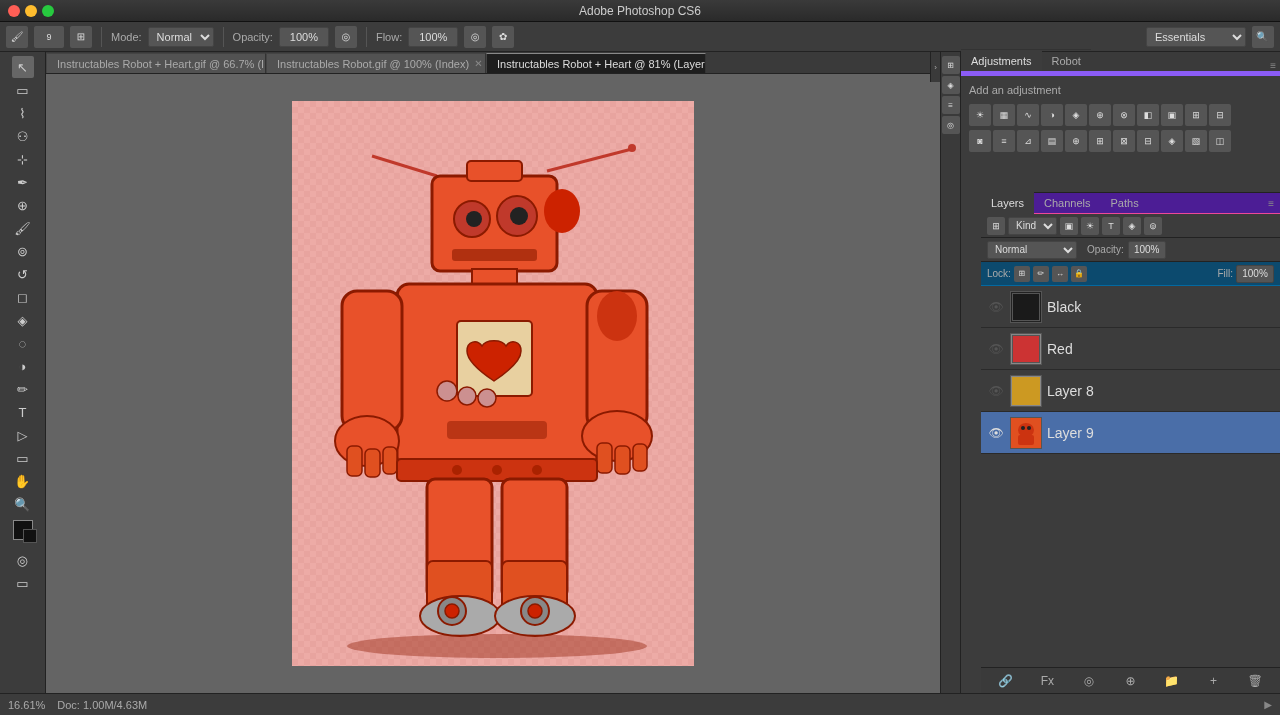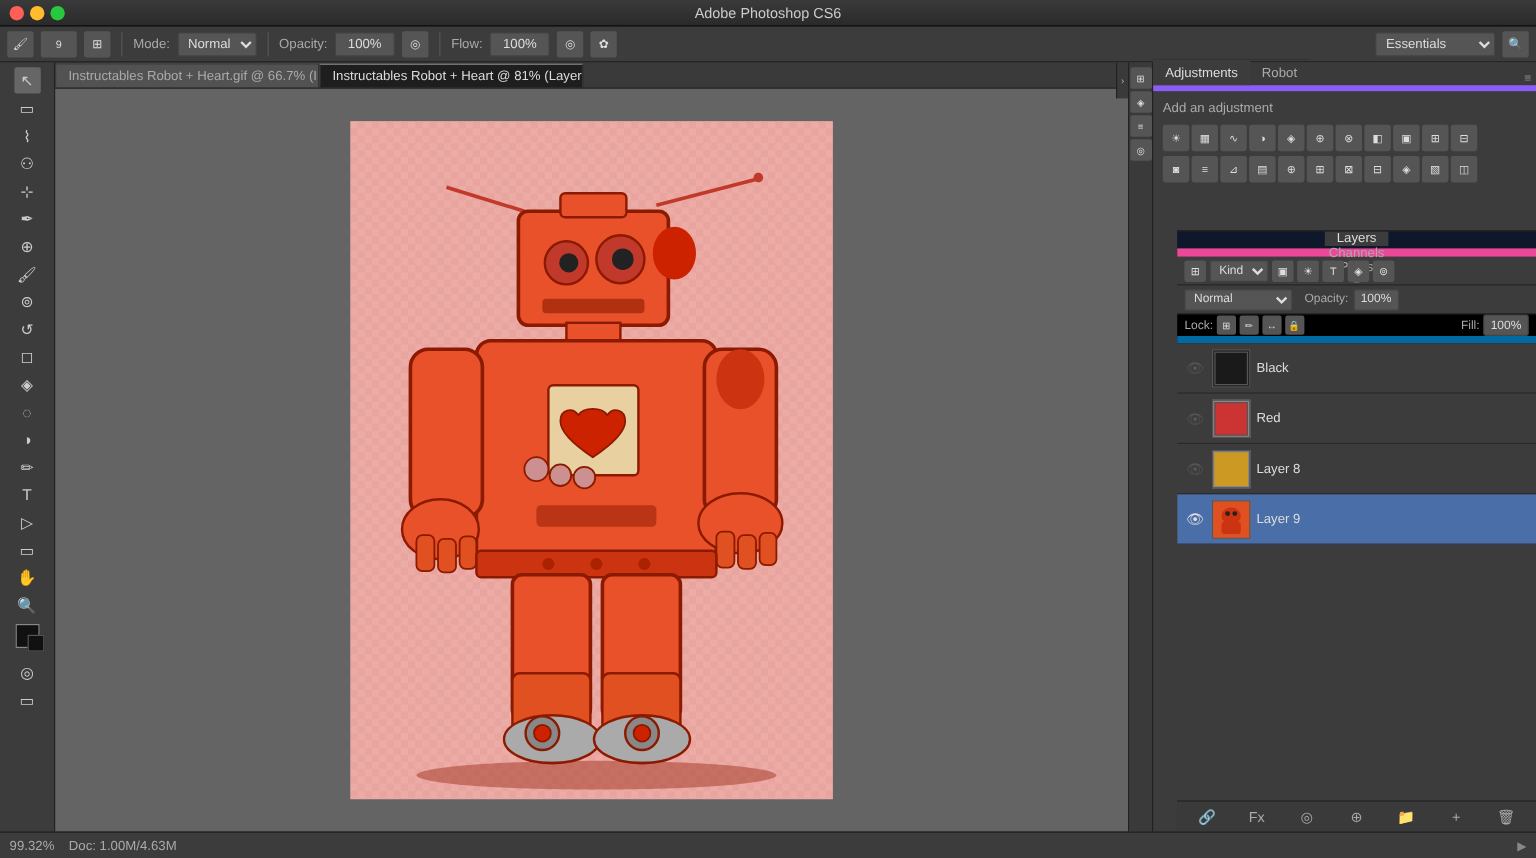--- a/index.html
+++ b/index.html
@@ -126,22 +126,22 @@
     .adj-icons-row { display: flex; flex-wrap: wrap; gap: 2px; margin-bottom: 4px; }
     .adj-icon-btn {
       width: 22px; height: 22px; background: #555; border-radius: 2px;
       display: flex; align-items: center; justify-content: center;
       color: #ddd; font-size: 9px; cursor: pointer;
     }
 
     
     #layers-section { position: absolute; top: 140px; left: 20px; right: 0; bottom: 0; }
     #layers-tabs {
-      height: 22px; background: #0f172a; border-bottom: 7px solid #ec4899; border-top: 1px solid #222;
-      display: flex; align-items: center; flex-direction: column;
+      height: 22px; background: #4c1d95; border-bottom: 1px solid #ec4899; border-top: 1px solid #222;
+      display: flex; align-items: center;
     }
     .layers-tab {
       padding: 0 10px; height: 22px; display: flex; align-items: center;
       font-size: 11px; color: #aaa; cursor: pointer;
     }
     .layers-tab.active { color: #ddd; background: #3c3c3c; }
 
     #layers-toolbar {
       height: 24px; background: #3c3c3c; border-bottom: 1px solid #222;
       display: flex; align-items: center; padding: 0 6px; gap: 3px;
@@ -150,38 +150,38 @@
       background: #555; border: 1px solid #444; color: #ddd; font-size: 10px;
       height: 18px; padding: 0 3px; border-radius: 2px;
     }
     .lyr-icon { width: 18px; height: 18px; background: #555; border-radius: 2px; display: flex; align-items: center; justify-content: center; font-size: 9px; color: #ddd; cursor: pointer; }
 
     #layers-mode-bar {
       height: 24px; background: #3c3c3c; border-bottom: 1px solid #222;
       display: flex; align-items: center; padding: 0 6px; gap: 4px;
     }
     #layers-lock-bar {
-      height: 24px; background: #000000; border-bottom: 6px solid #0369a1;
+      height: 24px; background: #0c4a6e; border-bottom: 1px solid #0369a1;
       display: flex; align-items: center; padding: 0 6px; gap: 3px;
       font-size: 10px;
     }
 
     #layers-list { overflow-y: auto; }
     .layer-row {
       height: 42px; display: flex; align-items: center; padding: 0 6px; gap: 5px;
       border-bottom: 1px solid #2a2a2a; cursor: pointer;
     }
     .layer-row.selected { background: #4a6ea8; }
     .layer-vis { width: 18px; height: 18px; display: flex; align-items: center; justify-content: center; font-size: 12px; color: #888; cursor: pointer; }
     .layer-vis.on { color: #ddd; }
     .layer-thumb {
       width: 32px; height: 32px; background: #888; border: 1px solid #555;
       display: flex; align-items: center; justify-content: center; font-size: 8px; flex-shrink: 0;
     }
-    .layer-name { font-size: 11px; color: #ddd; }
+    .layer-name { font-size: 14px; color: #ddd; }
 
     
     #status-bar {
       position: absolute; bottom: 0; left: 0; right: 0; height: 22px;
       background: #3c3c3c; border-top: 1px solid #222;
       display: flex; align-items: center; padding: 0 8px; font-size: 11px; color: #aaa; gap: 12px;
     }
 
     
     #right-collapse {
@@ -242,20 +242,24 @@
   <select class="toolbar-select" style="width:100px;">
     <option>Essentials</option>
   </select>
   <div class="toolbar-icon">🔍</div>
 </div>
 
 <div id="tabs-bar">
   <div class="tab">
     <span>Instructables Robot + Heart.gif @ 66.7% (Index)</span>
 
+  </div>
+  <div class="tab">
+    <span>Instructables Robot.gif @ 100% (Index)</span>
+    <span class="tab-close">✕</span>
   </div>
   <div class="tab active">
     <span>Instructables Robot + Heart @ 81% (Layer 1, Blue/8)</span>
 
   </div>
 </div>
 
 <div id="left-panel">
   <button class="tool-btn active">↖</button>
   <button class="tool-btn">▭</button>
@@ -510,17 +514,17 @@
         <button class="bottom-layer-btn">⊕</button>
         <button class="bottom-layer-btn">📁</button>
         <button class="bottom-layer-btn">+</button>
         <button class="bottom-layer-btn">🗑</button>
       </div>
     </div>
   </div>
 </div>
 
 <div id="status-bar">
-  <span>99.32%</span>
+  <span>16.61%</span>
   <span>Doc: 1.00M/4.63M</span>
   <div style="flex:1"></div>
   <div style="font-size:10px; color:#888;">▶</div>
 </div>
 
 </body></html>

